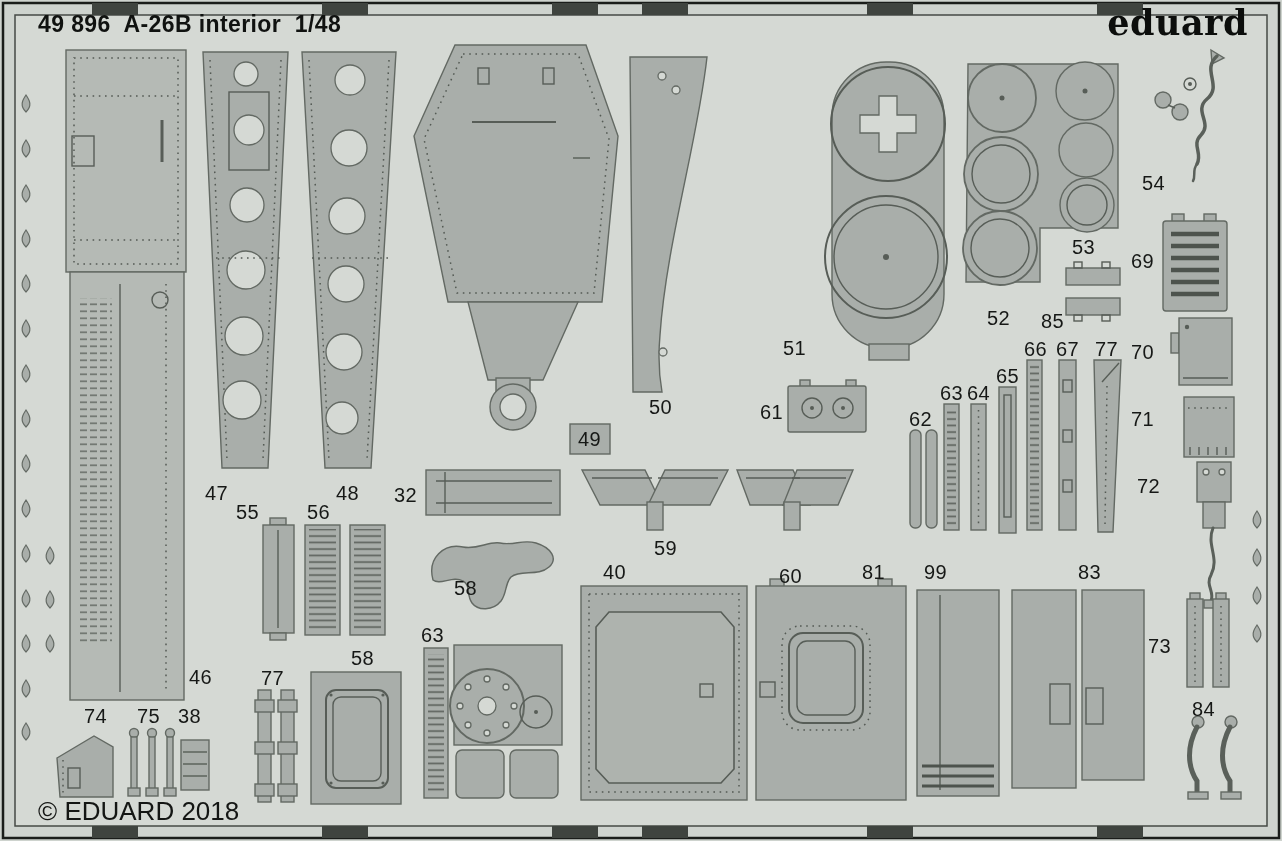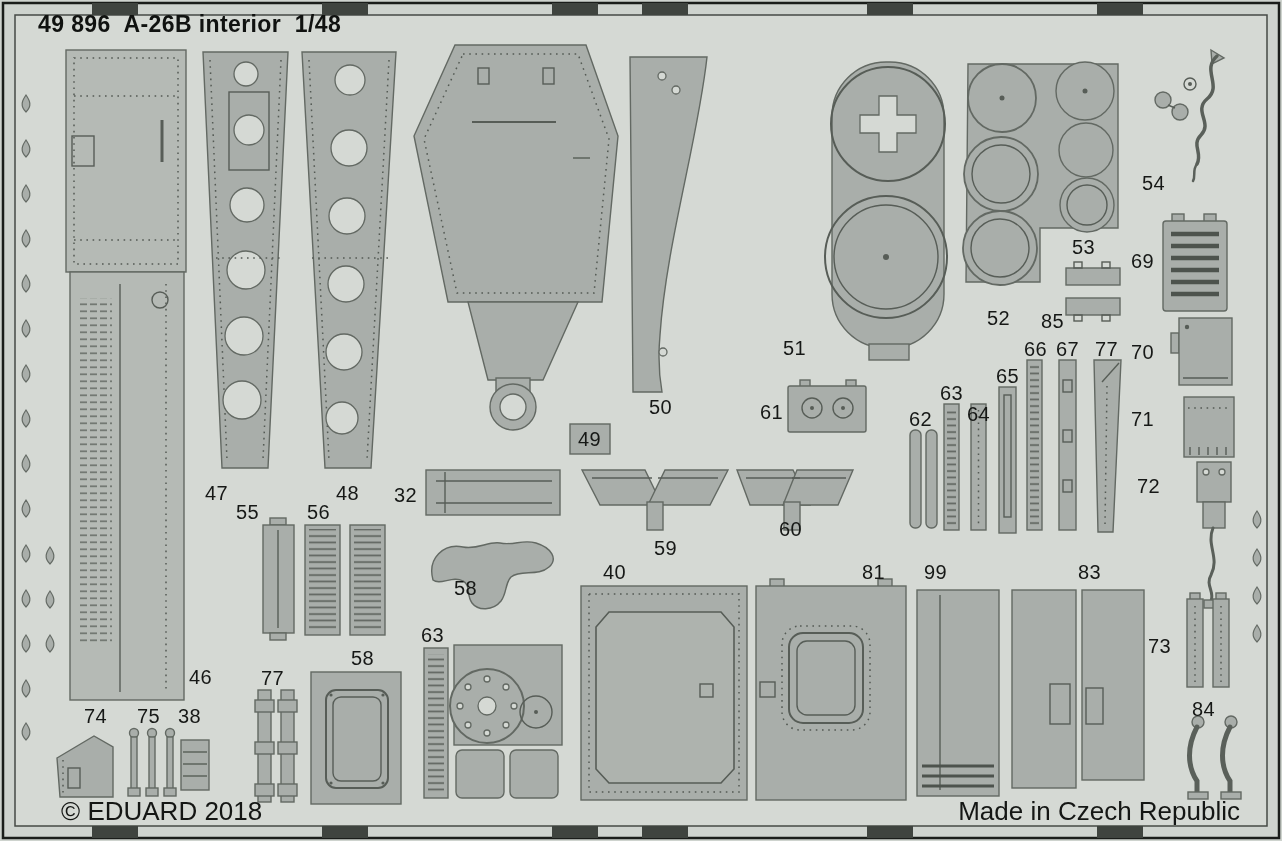--- a/index.html
+++ b/index.html
@@ -13,21 +13,21 @@
   .e  {fill:none;stroke:#575d57;stroke-width:1.4;}
   .eb {fill:none;stroke:#4d534d;stroke-width:4.5;}
   .d  {fill:none;stroke:#545a54;stroke-width:1.5;stroke-dasharray:1.6 4.6;}
   .w  {fill:none;stroke:#5a605a;stroke-width:3.5;stroke-linecap:round;}
   .drop{fill:#a9aeaa;stroke:#646a64;stroke-width:1.2;}
   .tab{fill:#3f443f;}
   
   .pn{position:absolute;font:400 20px "Liberation Sans",sans-serif;color:#161816;letter-spacing:.3px;z-index:3;}
   .title{position:absolute;left:38px;top:11px;font:700 23px "Liberation Sans",sans-serif;color:#101210;white-space:pre;letter-spacing:.4px;z-index:4;}
   .logo{position:absolute;right:34px;top:2px;font:700 35px "DejaVu Serif",serif;color:#0c0e0c;letter-spacing:.5px;z-index:4;}
-  .copyright{position:absolute;left:38px;top:796px;font:400 26px "Liberation Sans",sans-serif;color:#141614;z-index:4;margin-left:23px;}
+  .copyright{position:absolute;left:38px;top:796px;font:400 26px "Liberation Sans",sans-serif;color:#141614;z-index:4;}
   .madein{position:absolute;right:42px;top:796px;font:400 26px "Liberation Sans",sans-serif;color:#141614;z-index:4;}
 </style>
 </head>
 <body>
 
 <div class="stage">
 
 <svg width="1282" height="841" viewBox="0 0 1282 841">
   <defs>
     <pattern id="rungs" width="10" height="7" patternUnits="userSpaceOnUse">
@@ -420,42 +420,42 @@
 
   <g>
     <rect class="p" x="305" y="525" width="35" height="110"></rect>
     <rect x="309" y="529" width="27" height="102" fill="url(#hstripes)" stroke="none"></rect>
     <rect class="p" x="350" y="525" width="35" height="110"></rect>
     <rect x="354" y="529" width="27" height="102" fill="url(#hstripes)" stroke="none"></rect>
   </g>
 </svg>
 
 <div class="title">49 896  A-26B interior  1/48</div>
+<div class="logo">eduard</div>
 <div class="copyright">© EDUARD 2018</div>
-<div class="madein">Made in Czech Republic</div>
 
 <span class="pn" style="left:189px;top:666px">46</span>
 <span class="pn" style="left:205px;top:482px">47</span>
 <span class="pn" style="left:336px;top:482px">48</span>
 <span class="pn" style="left:578px;top:428px">49</span>
 <span class="pn" style="left:649px;top:396px">50</span>
 <span class="pn" style="left:783px;top:337px">51</span>
 <span class="pn" style="left:987px;top:307px">52</span>
 <span class="pn" style="left:1072px;top:236px">53</span>
 <span class="pn" style="left:1142px;top:172px">54</span>
 <span class="pn" style="left:236px;top:501px">55</span>
 <span class="pn" style="left:307px;top:501px">56</span>
 <span class="pn" style="left:394px;top:484px">32</span>
 <span class="pn" style="left:454px;top:577px">58</span>
 <span class="pn" style="left:654px;top:537px">59</span>
-<span class="pn" style="left:779px;top:518px">60</span>
+<span class="pn" style="left:779px;top:565px">60</span>
 <span class="pn" style="left:760px;top:401px">61</span>
 <span class="pn" style="left:909px;top:408px">62</span>
 <span class="pn" style="left:940px;top:382px">63</span>
-<span class="pn" style="left:967px;top:403px">64</span>
+<span class="pn" style="left:967px;top:382px">64</span>
 <span class="pn" style="left:996px;top:365px">65</span>
 <span class="pn" style="left:1024px;top:338px">66</span>
 <span class="pn" style="left:1056px;top:338px">67</span>
 <span class="pn" style="left:1095px;top:338px">77</span>
 <span class="pn" style="left:1131px;top:250px">69</span>
 <span class="pn" style="left:1131px;top:341px">70</span>
 <span class="pn" style="left:1131px;top:408px">71</span>
 <span class="pn" style="left:1137px;top:475px">72</span>
 <span class="pn" style="left:1148px;top:635px">73</span>
 <span class="pn" style="left:84px;top:705px">74</span>

